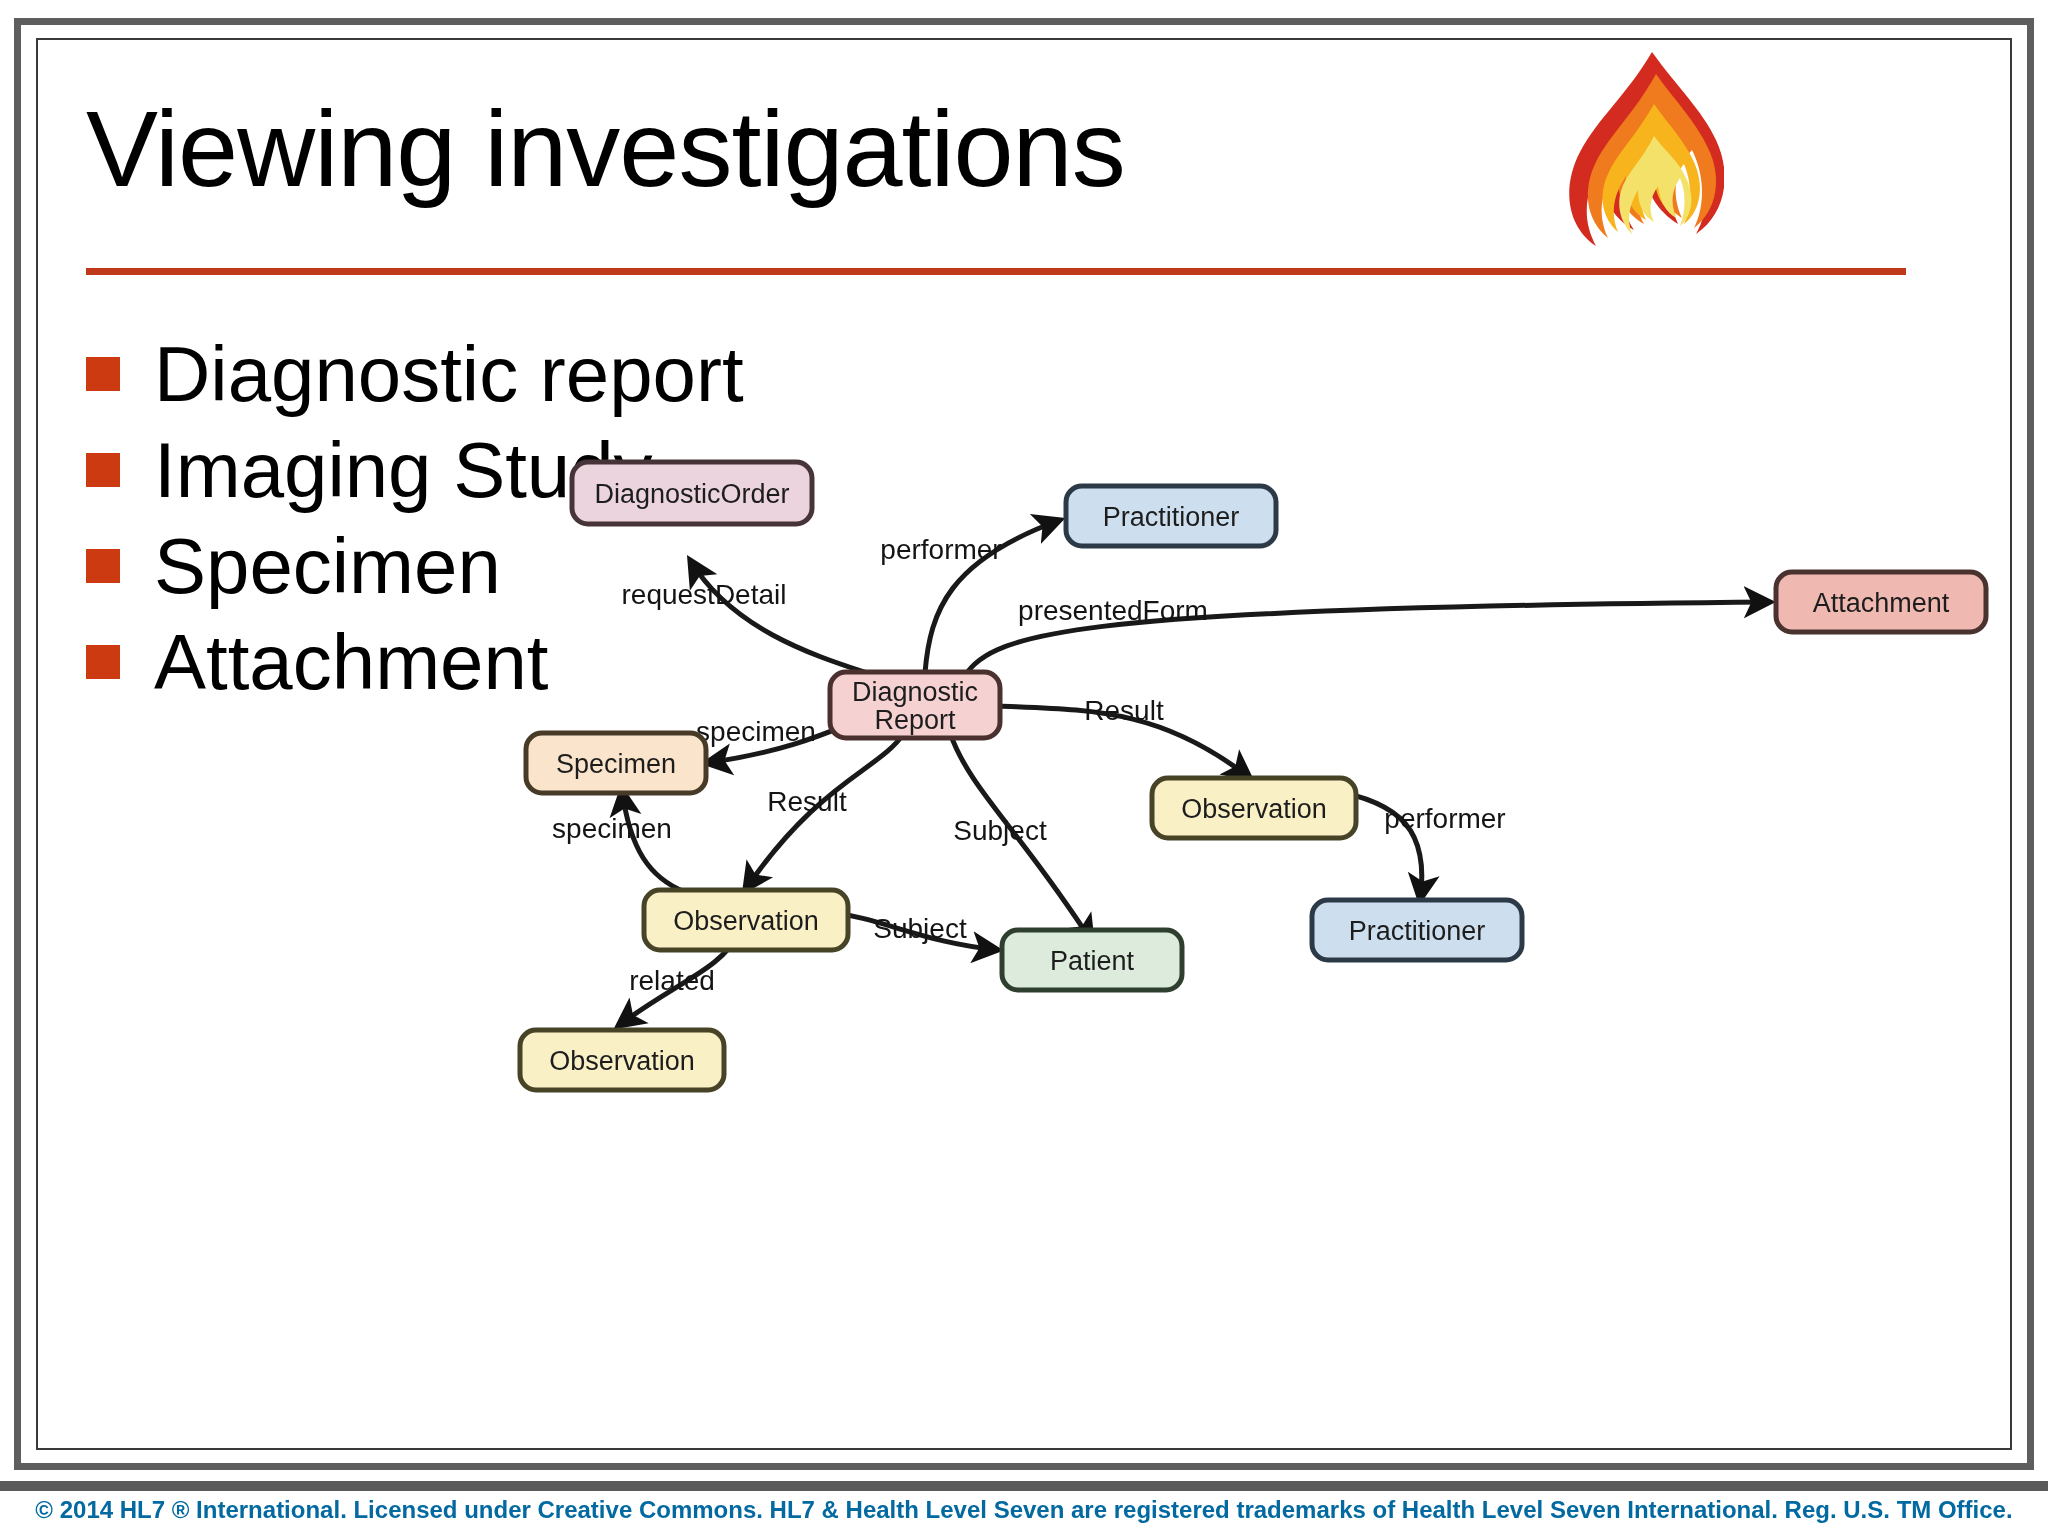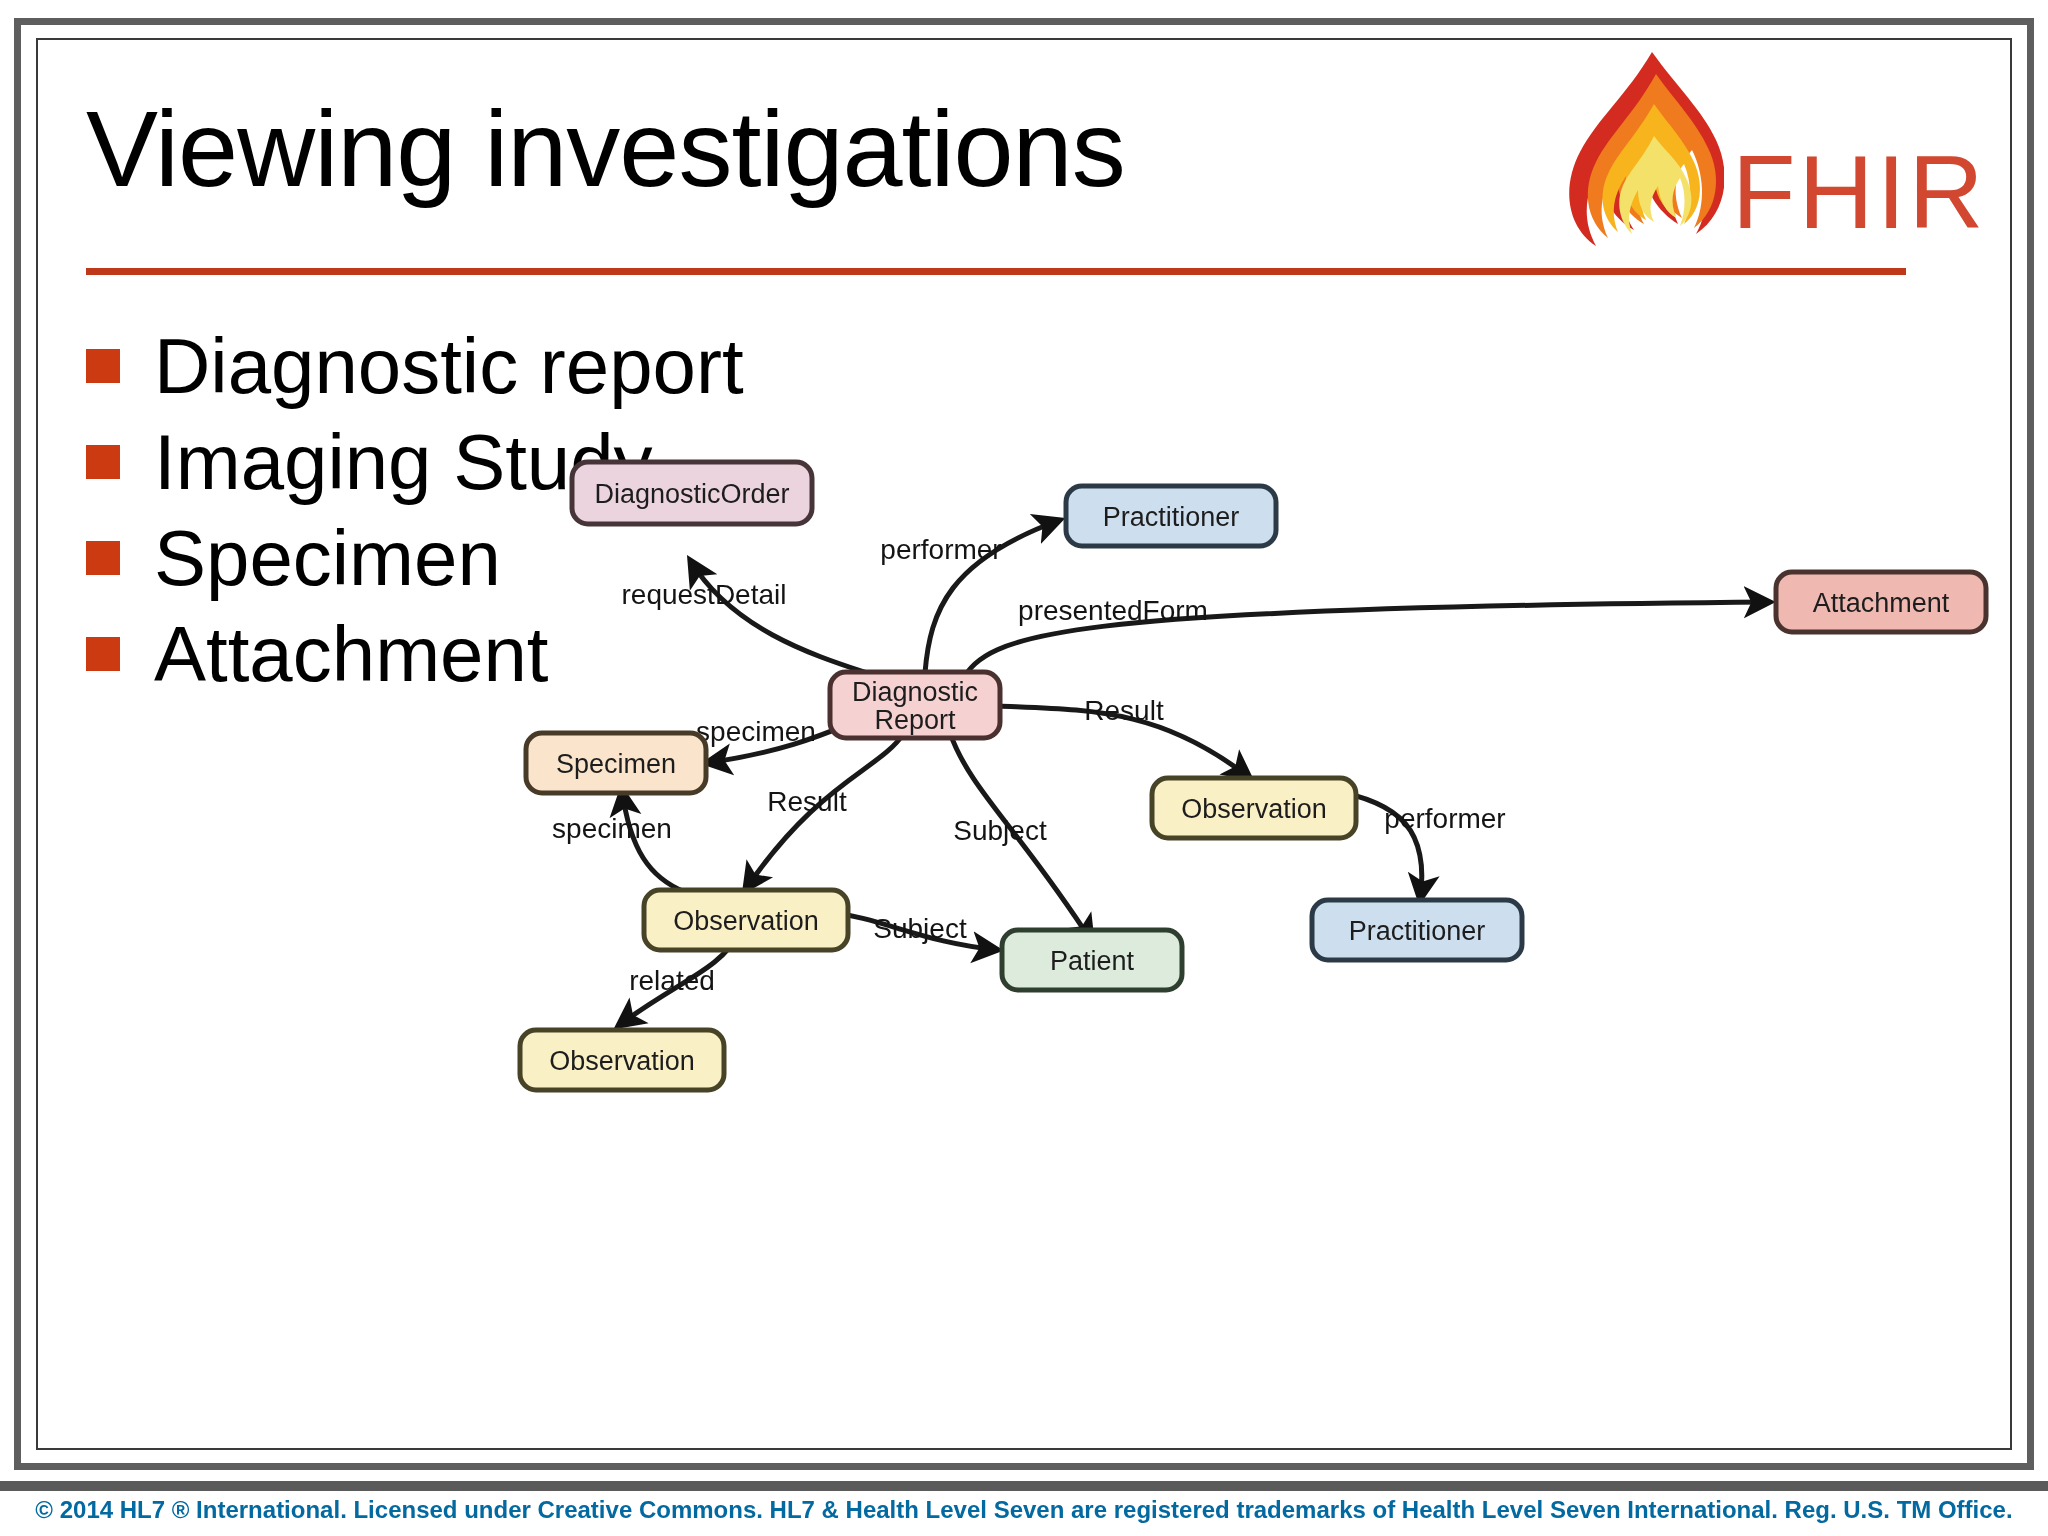--- a/index.html
+++ b/index.html
@@ -76,21 +76,21 @@
   #title-rule {
     position: absolute;
     left: 86px; top: 268px;
     width: 1820px; height: 7px;
     background: #C0381A;
   }
 
   
   #bullets {
     position: absolute;
-    left: 86px; top: 318px;
+    left: 86px; top: 326px;
     width: 900px;
   }
   .bullet-row {
     position: relative;
     height: 96px;
     display: flex;
     align-items: center;
   }
   .bullet-marker {
     width: 34px; height: 34px;
@@ -163,21 +163,20 @@
 
   <div id="title">Viewing investigations</div>
 
   <div id="fhir-logo">
     <svg id="fhir-flame" viewBox="0 0 168 206" xmlns="http://www.w3.org/2000/svg">
       <path d="M96 4 C70 48 42 70 24 104 C6 138 10 178 40 198 C24 168 30 140 48 114 C42 146 56 170 78 182 C62 158 68 132 88 108 C86 140 100 162 122 176 C108 146 116 118 136 96 C152 122 156 158 140 186 C170 166 176 126 160 92 C146 62 122 40 96 4 Z" fill="#D42B20"></path>
       <path d="M100 26 C78 66 54 86 40 114 C26 142 30 172 52 190 C40 164 46 140 62 118 C58 146 70 166 88 176 C76 154 82 132 98 112 C96 140 108 158 126 170 C114 144 120 120 136 102 C148 126 150 156 138 180 C162 162 166 128 152 100 C140 74 120 54 100 26 Z" fill="#F07A1E"></path>
       <path d="M98 56 C80 88 62 104 52 126 C42 148 46 170 62 184 C54 164 58 146 70 128 C68 150 76 164 90 172 C82 156 86 140 98 124 C98 146 106 160 120 168 C112 148 116 130 128 116 C136 134 136 158 128 176 C146 162 148 136 138 114 C128 92 112 76 98 56 Z" fill="#F7B41C"></path>
       <path d="M98 88 C86 112 72 124 66 140 C60 156 64 174 76 186 C70 170 74 156 82 142 C82 158 88 168 98 174 C92 162 94 150 102 138 C104 154 110 164 120 170 C114 154 116 142 124 130 C130 144 130 162 124 178 C138 166 138 146 130 130 C122 112 108 102 98 88 Z" fill="#F4E16A"></path>
     </svg>
-    <div id="fhir-word">FHIR</div>
   </div>
 
   <div id="title-rule"></div>
 
   <div id="bullets">
     <div class="bullet-row">
       <span class="bullet-marker"></span>
       <span class="bullet-label">Diagnostic report</span>
     </div>
     <div class="bullet-row">

